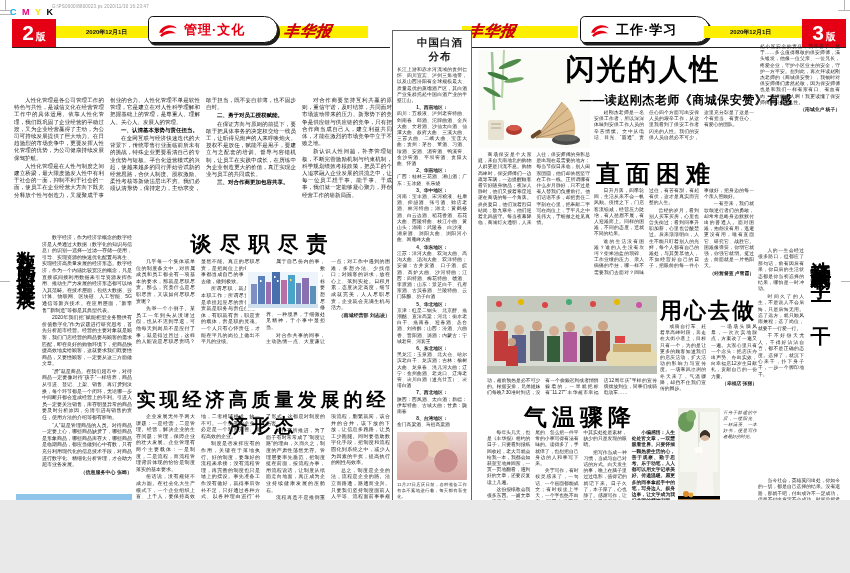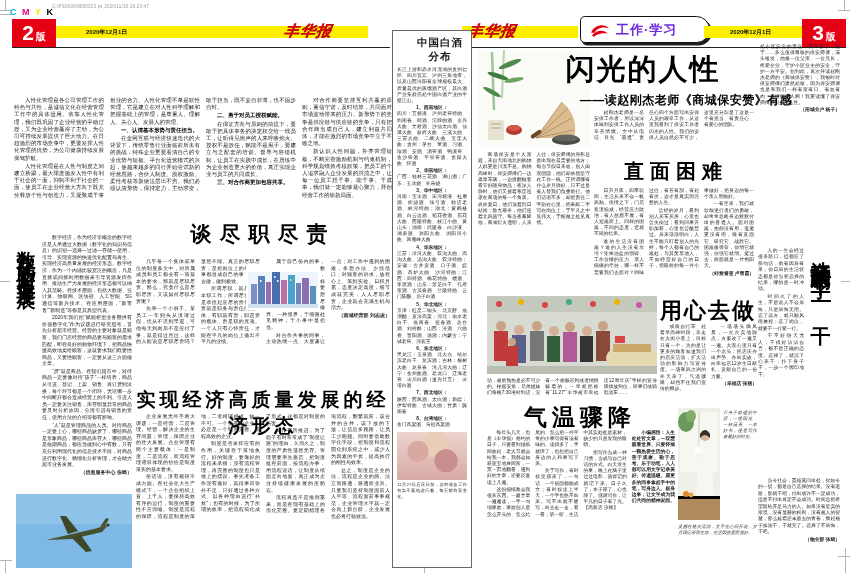--- a/index.html
+++ b/index.html
@@ -1,16 +1,16 @@
 <!DOCTYPE html>
 <html><head>
 <meta charset="utf-8">
 <style>
   html,body{margin:0;padding:0;background:#e9e9e9;}
-  #sheet{position:relative;width:850px;height:573px;background:#fff;overflow:hidden;
+  #sheet{position:relative;width:850px;height:500px;background:#fff;overflow:hidden;
          font-family:"Liberation Sans","DejaVu Sans",sans-serif;color:#1a1a1a;text-decoration:underline;}
   .abs{position:absolute;}
   .mark{position:absolute;background:#b5b5b5;}
   .cmyk span{font-weight:900;font-size:9px;letter-spacing:1px;}
   .plate{font-size:4.5px;color:#9a9a9a;letter-spacing:.2px;}
   .pgbox{background:#e60013;color:#fff;display:flex;align-items:baseline;justify-content:center;gap:2px;}
   .pgbox .num{font-size:21px;font-weight:900;line-height:27px;}
   .pgbox .ban{font-size:10px;font-weight:700;}
   .ybar{background:#feee00;}
   .date{font-size:6px;font-weight:700;color:#111;line-height:12px;}
@@ -63,32 +63,41 @@
   <div class="abs plate" style="left:52px;top:4px">G:\PS0000\8800023.ps 2020/11/30 16:23:47</div>
 
   <div class="abs pgbox" style="left:12px;top:19px;width:44px;height:28px">
     <span class="num">2</span>
     <span class="ban">版</span>
   </div>
   <div class="abs ybar" style="left:56px;top:26px;width:312px;height:12px">
     <div class="date" style="margin-left:30px">2020年12月1日</div>
   </div>
   <div class="abs mast" style="left:284px;top:23px">丰华报</div>
+  <div class="abs banner" style="left:148px;top:16px;width:112px;height:25px">
+    <span style="display:inline-flex">
+      <svg width="22" height="16" viewBox="0 0 24 18">
+          <path d="M2 12 C6 2, 18 2, 22 7 C16 5, 8 7, 6 12 Z" fill="#e60013"></path>
+          <path d="M3 15 C9 8, 17 9, 21 13 C15 12, 9 13, 5 17 Z" fill="#e60013"></path>
+        </svg>
+    </span>
+    <span class="sec" style="color:#e60013">管理·文化</span>
+  </div>
   <div class="rule" style="left:12px;top:47px;width:378px"></div>
 
   <div class="abs ybar" style="left:462px;top:26px;width:116px;height:12px"></div>
   <div class="abs mast" style="left:468px;top:23px">丰华报</div>
   <div class="abs banner" style="left:580px;top:16px;width:112px;height:25px">
     <span style="display:inline-flex">
       <svg width="22" height="16" viewBox="0 0 24 18">
           <path d="M2 12 C6 2, 18 2, 22 7 C16 5, 8 7, 6 12 Z" fill="#e60013"></path>
           <path d="M3 15 C9 8, 17 9, 21 13 C15 12, 9 13, 5 17 Z" fill="#e60013"></path>
         </svg>
     </span>
-    <span class="sec" style="color:#6d28d9">工作·学习</span>
+    <span class="sec" style="color:#000000">工作·学习</span>
   </div>
   <div class="abs ybar" style="left:704px;top:26px;width:98px;height:12px">
     <div class="date" style="margin-left:26px">2020年12月1日</div>
   </div>
   <div class="abs pgbox" style="left:802px;top:19px;width:44px;height:28px">
     <span class="num">3</span>
     <span class="ban">版</span>
   </div>
   <div class="rule" style="left:462px;top:47px;width:384px"></div>
 
@@ -118,21 +127,21 @@
       <rect width="116" height="74" fill="#7db9e4"></rect>
       <rect width="116" height="30" fill="#8ec4ea"></rect>
       <polygon points="30,46 78,35 92,31 86,38 56,45" fill="#47512f"></polygon>
       <polygon points="52,40 44,22 50,22 62,37" fill="#3e4829"></polygon>
       <polygon points="56,44 70,58 76,57 64,40" fill="#3e4829"></polygon>
       <polygon points="84,33 90,24 93,25 89,32" fill="#47512f"></polygon>
       <circle cx="92" cy="31" r="1.6" fill="#2e3520"></circle>
     </svg>
   </div>
 
-  <div class="abs headline" style="left:136px;top:220px;width:254px;font-size:21px;letter-spacing:8px">谈尽职尽责</div>
+  <div class="abs headline" style="left:136px;top:230px;width:254px;font-size:21px;letter-spacing:8px">谈尽职尽责</div>
   <div class="abs body-txt" style="left:136px;top:258px;width:254px;height:126px;column-count:4;column-gap:6px">
     <p>几乎每一个集体或单位的制度条文中，对所属成员和员工都会有一项基本的要求，那就是尽职尽责。那么，究竟什么是尽职尽责，又该如何尽职尽责呢？</p>
     <p>先举一个小例子。某员工一年到头从没请过假，也从不迟到早退，可他每天到岗后不是应付了事，就是得过且过，这样的人能说是尽职尽责吗？显然不能。真正的尽职尽责，是把岗位上的每一件事都当成自己的事，用心去做，做到极致。</p>
     <p>所谓尽职，就是干好本职工作；所谓尽责，就是承担起应尽的责任。职责就是职务与责任的统一体，有职就有责，职是责的载体，责是职的灵魂。一个人只有心怀责任，才能在平凡的岗位上做出不平凡的业绩。</p>
     <p>属于自己份内的事，不推诿、不拖延、不敷衍、不应付；要做的事，按时按质按量完成，高标准、严要求、求实效；要多想一步、多做一步，想到位、做到位。把尽职尽责当成一种习惯、一种修养、一种境界，于细微处见精神，于小事中显担当。</p>
     <p>对合作共事的同事，主动热情一点、大度谦让一点；对工作中遇到的困难，多想办法、少找借口；对顾客的诉求，放在心上、落到实处。日积月累，态度决定高度，细节成就完美，人人尽职尽责，企业就会充满生机与活力。</p>
     <p class="byline">（南城经营部  刘志凌）</p>
   </div>
 
   <div class="abs img" style="left:246px;top:266px;width:74px;height:44px;background:#fff">
@@ -222,21 +231,21 @@
     <p>赵刚杰老师是一名安保工作者，所以深深体味到安保工作人员的辛苦情愫。文中从电话、目光、“圆通”、责任心四个方面写出安保人员的艰辛工作，从这里我看到了保安工作者闪光的人性。我们的安保人员自然必不可少，这里充分彰显了这是一个有担当、有责任心、有爱心的团队。</p>
   </div>
   <div class="abs body-txt" style="left:478px;top:152px;width:112px;height:142px;column-count:2;column-gap:5px;font-size:4.8px;line-height:6.2px">
     <p>商场保安是个大家庭，来自天南地北的购物人群更是川流不息。购物高峰时，保安师傅们一边疏导车辆，一边提醒顾客看管好随身物品；夜深人静时，他们又披着寒星巡逻在商场的每一个角落。炎炎夏日，他们顶着烈日站岗；数九寒冬，他们迎着北风值守。每当夜幕降临，商城灯火通明，人来人往，保安师傅的身影总是出现在最需要的地方；每当节假日来临，别人阖家团圆，他们却依然坚守在工作一线。正所谓哪有什么岁月静好，只不过是有人替我们负重前行。他们话语不多，却把责任二字刻在心里，把奉献二字写在岗位上，于平凡之中见伟大，于细微之处见真情。</p>
   </div>
   <div class="abs body-txt" style="left:760px;top:44px;width:80px;height:112px;font-size:4.8px;line-height:6.2px">
     <p class="nohead">起小区安全的责任，我辛苦了，至于……多么值得尊敬的保安师傅，满头银发，他像一位父亲、一位兄长，疼爱企业，守护小区业主的安全，守护一方平安。想到此，再次拜读赵刚杰老师的《商城保安赞》，我顿时对保安师傅们肃然起敬，因为保安师傅也是和我们一样有家有口、有血有肉、有情怀的人啊！我更读懂了保安师傅那闪光的人性。</p>
     <p class="byline">（南城业户  杨子）</p>
   </div>
 
-  <div class="abs headline" style="left:596px;top:158px;width:160px;font-size:20px;letter-spacing:6px">直面困难</div>
+  <div class="abs headline" style="left:576px;top:158px;width:160px;font-size:24px;letter-spacing:6px">直面困难</div>
   <div class="abs body-txt" style="left:594px;top:188px;width:160px;height:104px;column-count:3;column-gap:5px;font-size:4.8px;line-height:6.2px">
     <p>日升月落，四季轮回，生活从来不会一帆风顺。疫情之下，门店客流锐减，经营压力陡增，有人愁眉不展，有人迎难而上。同样的困难，不同的态度，造就不同的结果。</p>
     <p>谁的生活没有困难？谁的人生没有坎坷？柴米油盐的琐碎、工作业绩的压力、亲人病痛的牵挂，哪一样不需要我们去面对？回味过往，有苦有甜，有起有伏，这才是真实而完整的人生。</p>
     <p>曾经的岁月，看到别人买车买房，心里也曾失衡过；看到同事升职加薪，心里也曾酸楚过。后来渐渐明白，人生不能只盯着别人的光鲜，每个人都有自己的难处，与其羡慕他人，不如经营好自己的日子，把眼前的每一件小事做好，把身边的每一个亲人照顾好。</p>
     <p>一有空来，我们就歌颂逆行者们的勇敢，却常常忽略身边默默付出的普通人。面对困难，抱怨没有用，逃避更没有用，唯有直面它、研究它、战胜它。困难像弹簧，你弱它就强，你强它就弱。挺过去，前面就是一片艳阳天。</p>
     <p class="byline">（经营督查  卢雪霞）</p>
   </div>
 
   <div class="abs img" style="left:487px;top:296px;width:170px;height:78px">
     <svg width="170" height="78" viewBox="0 0 170 78">

